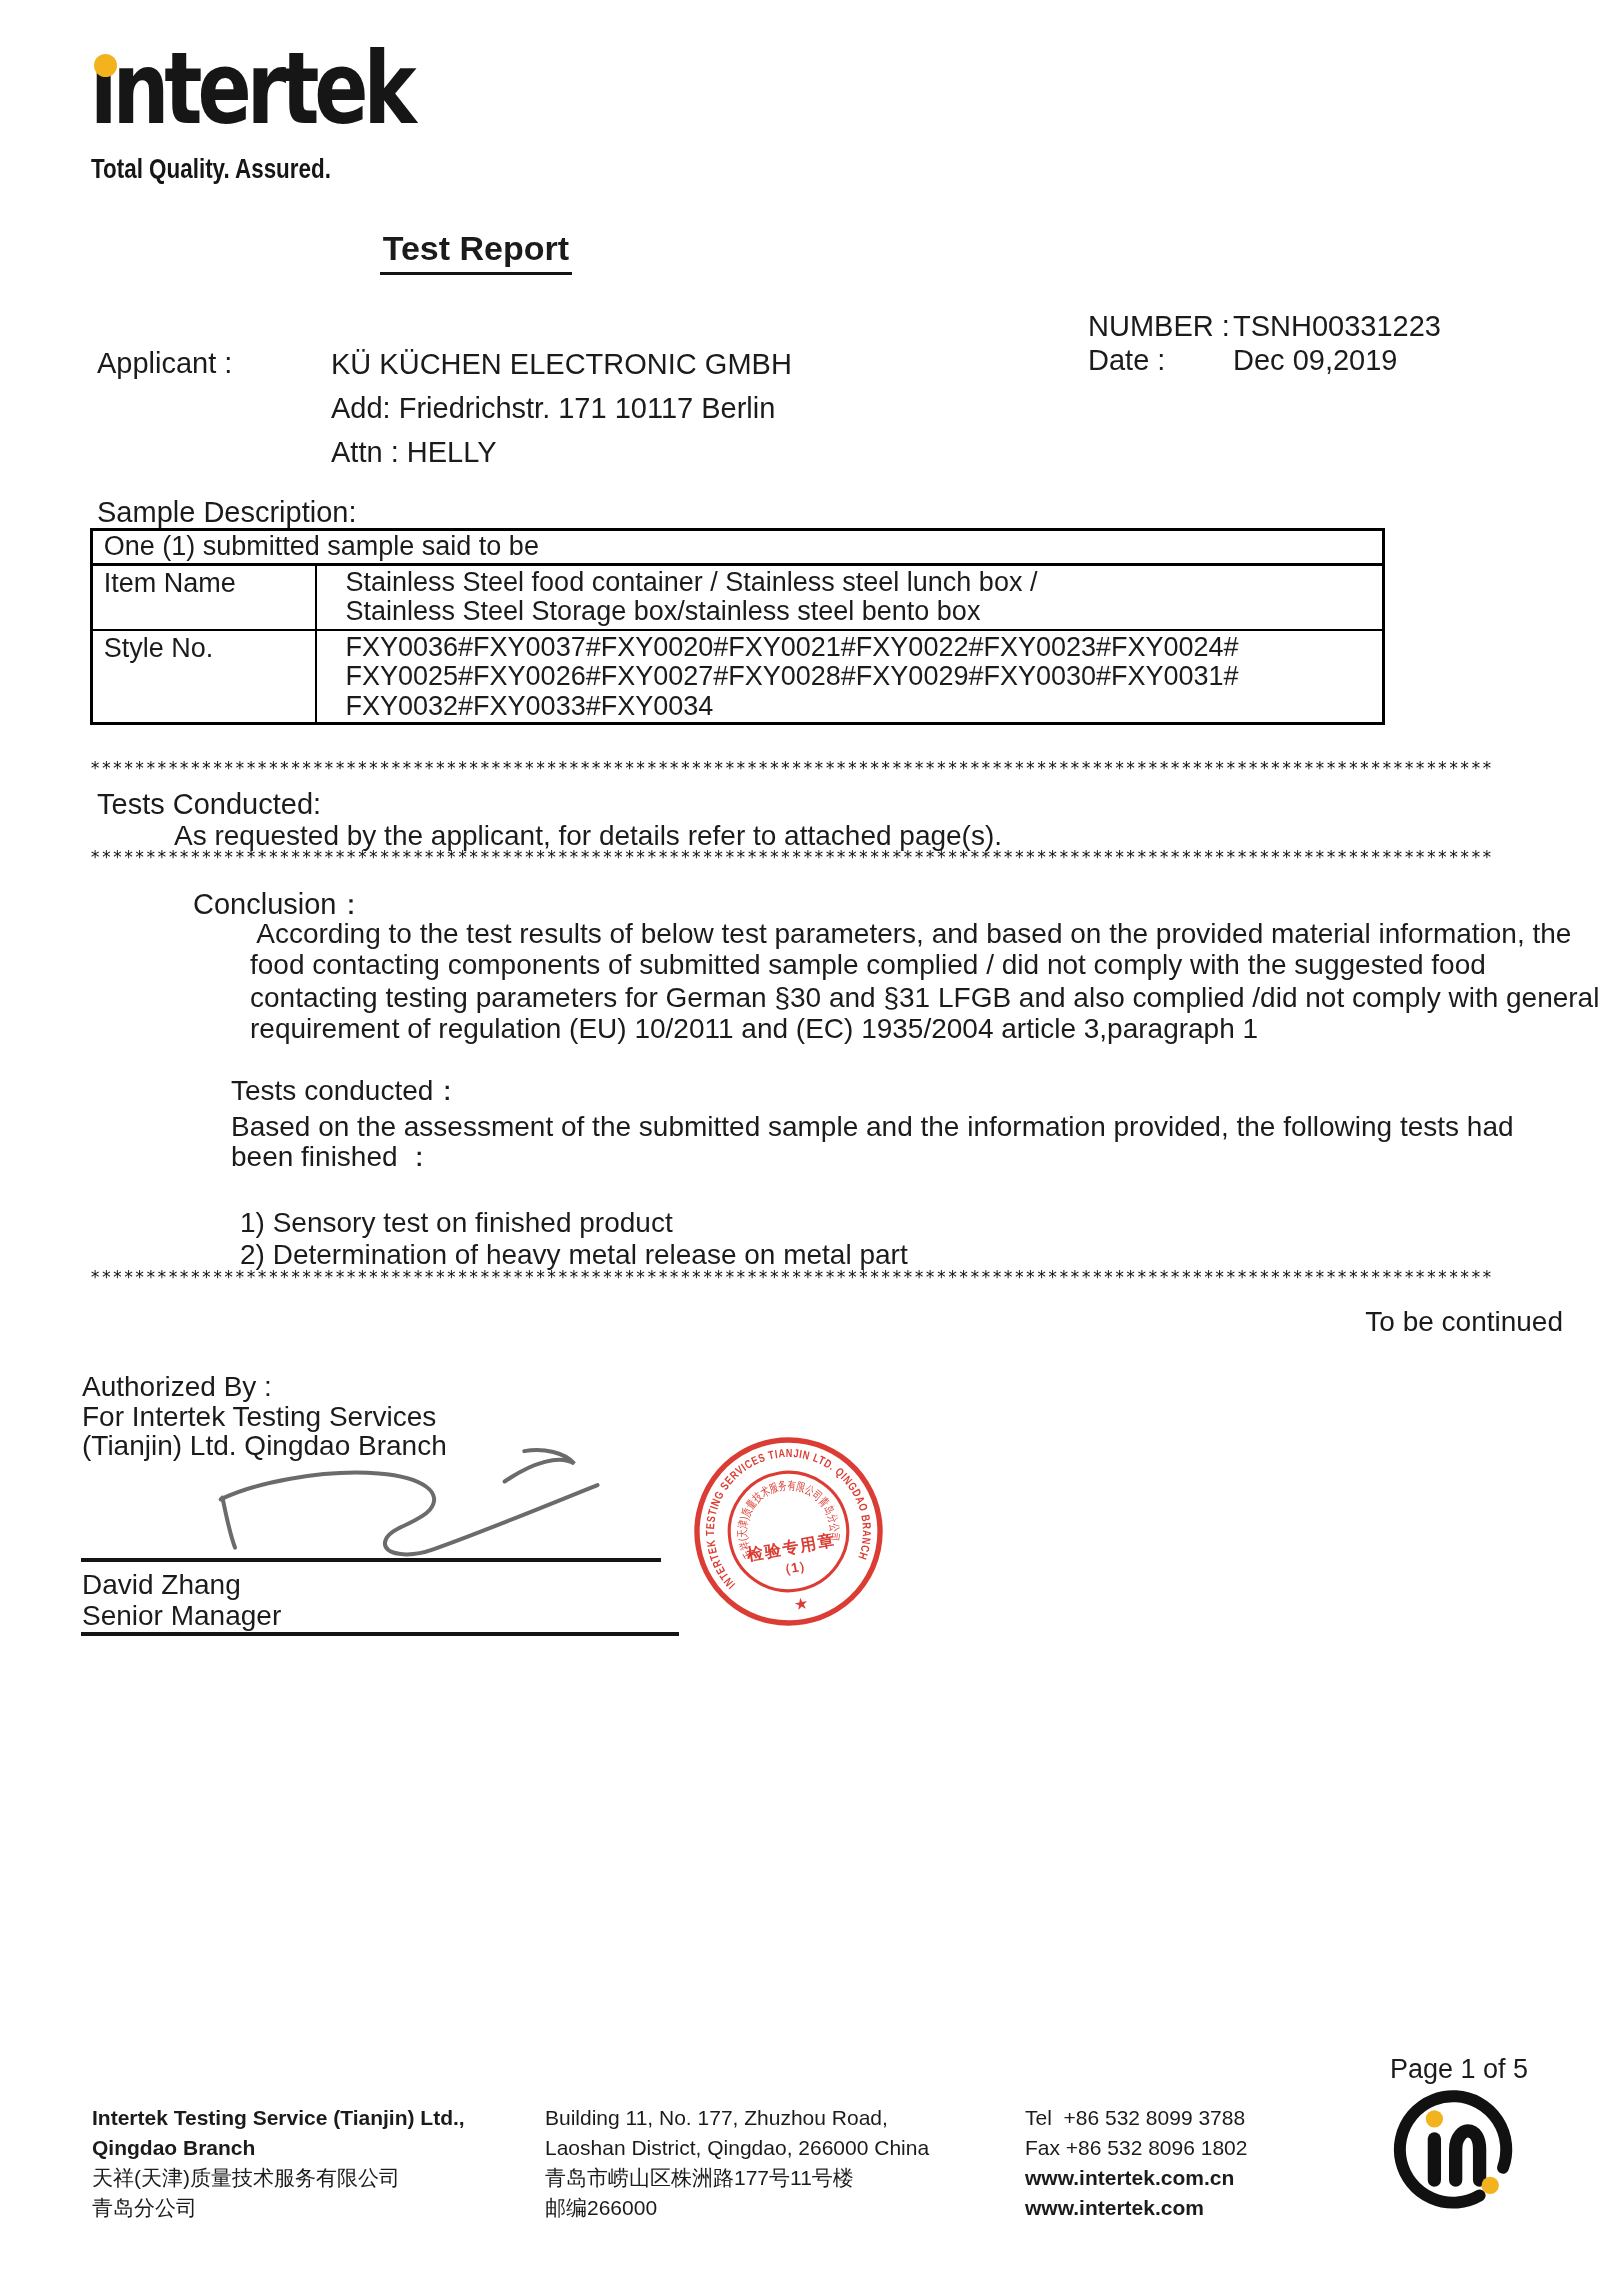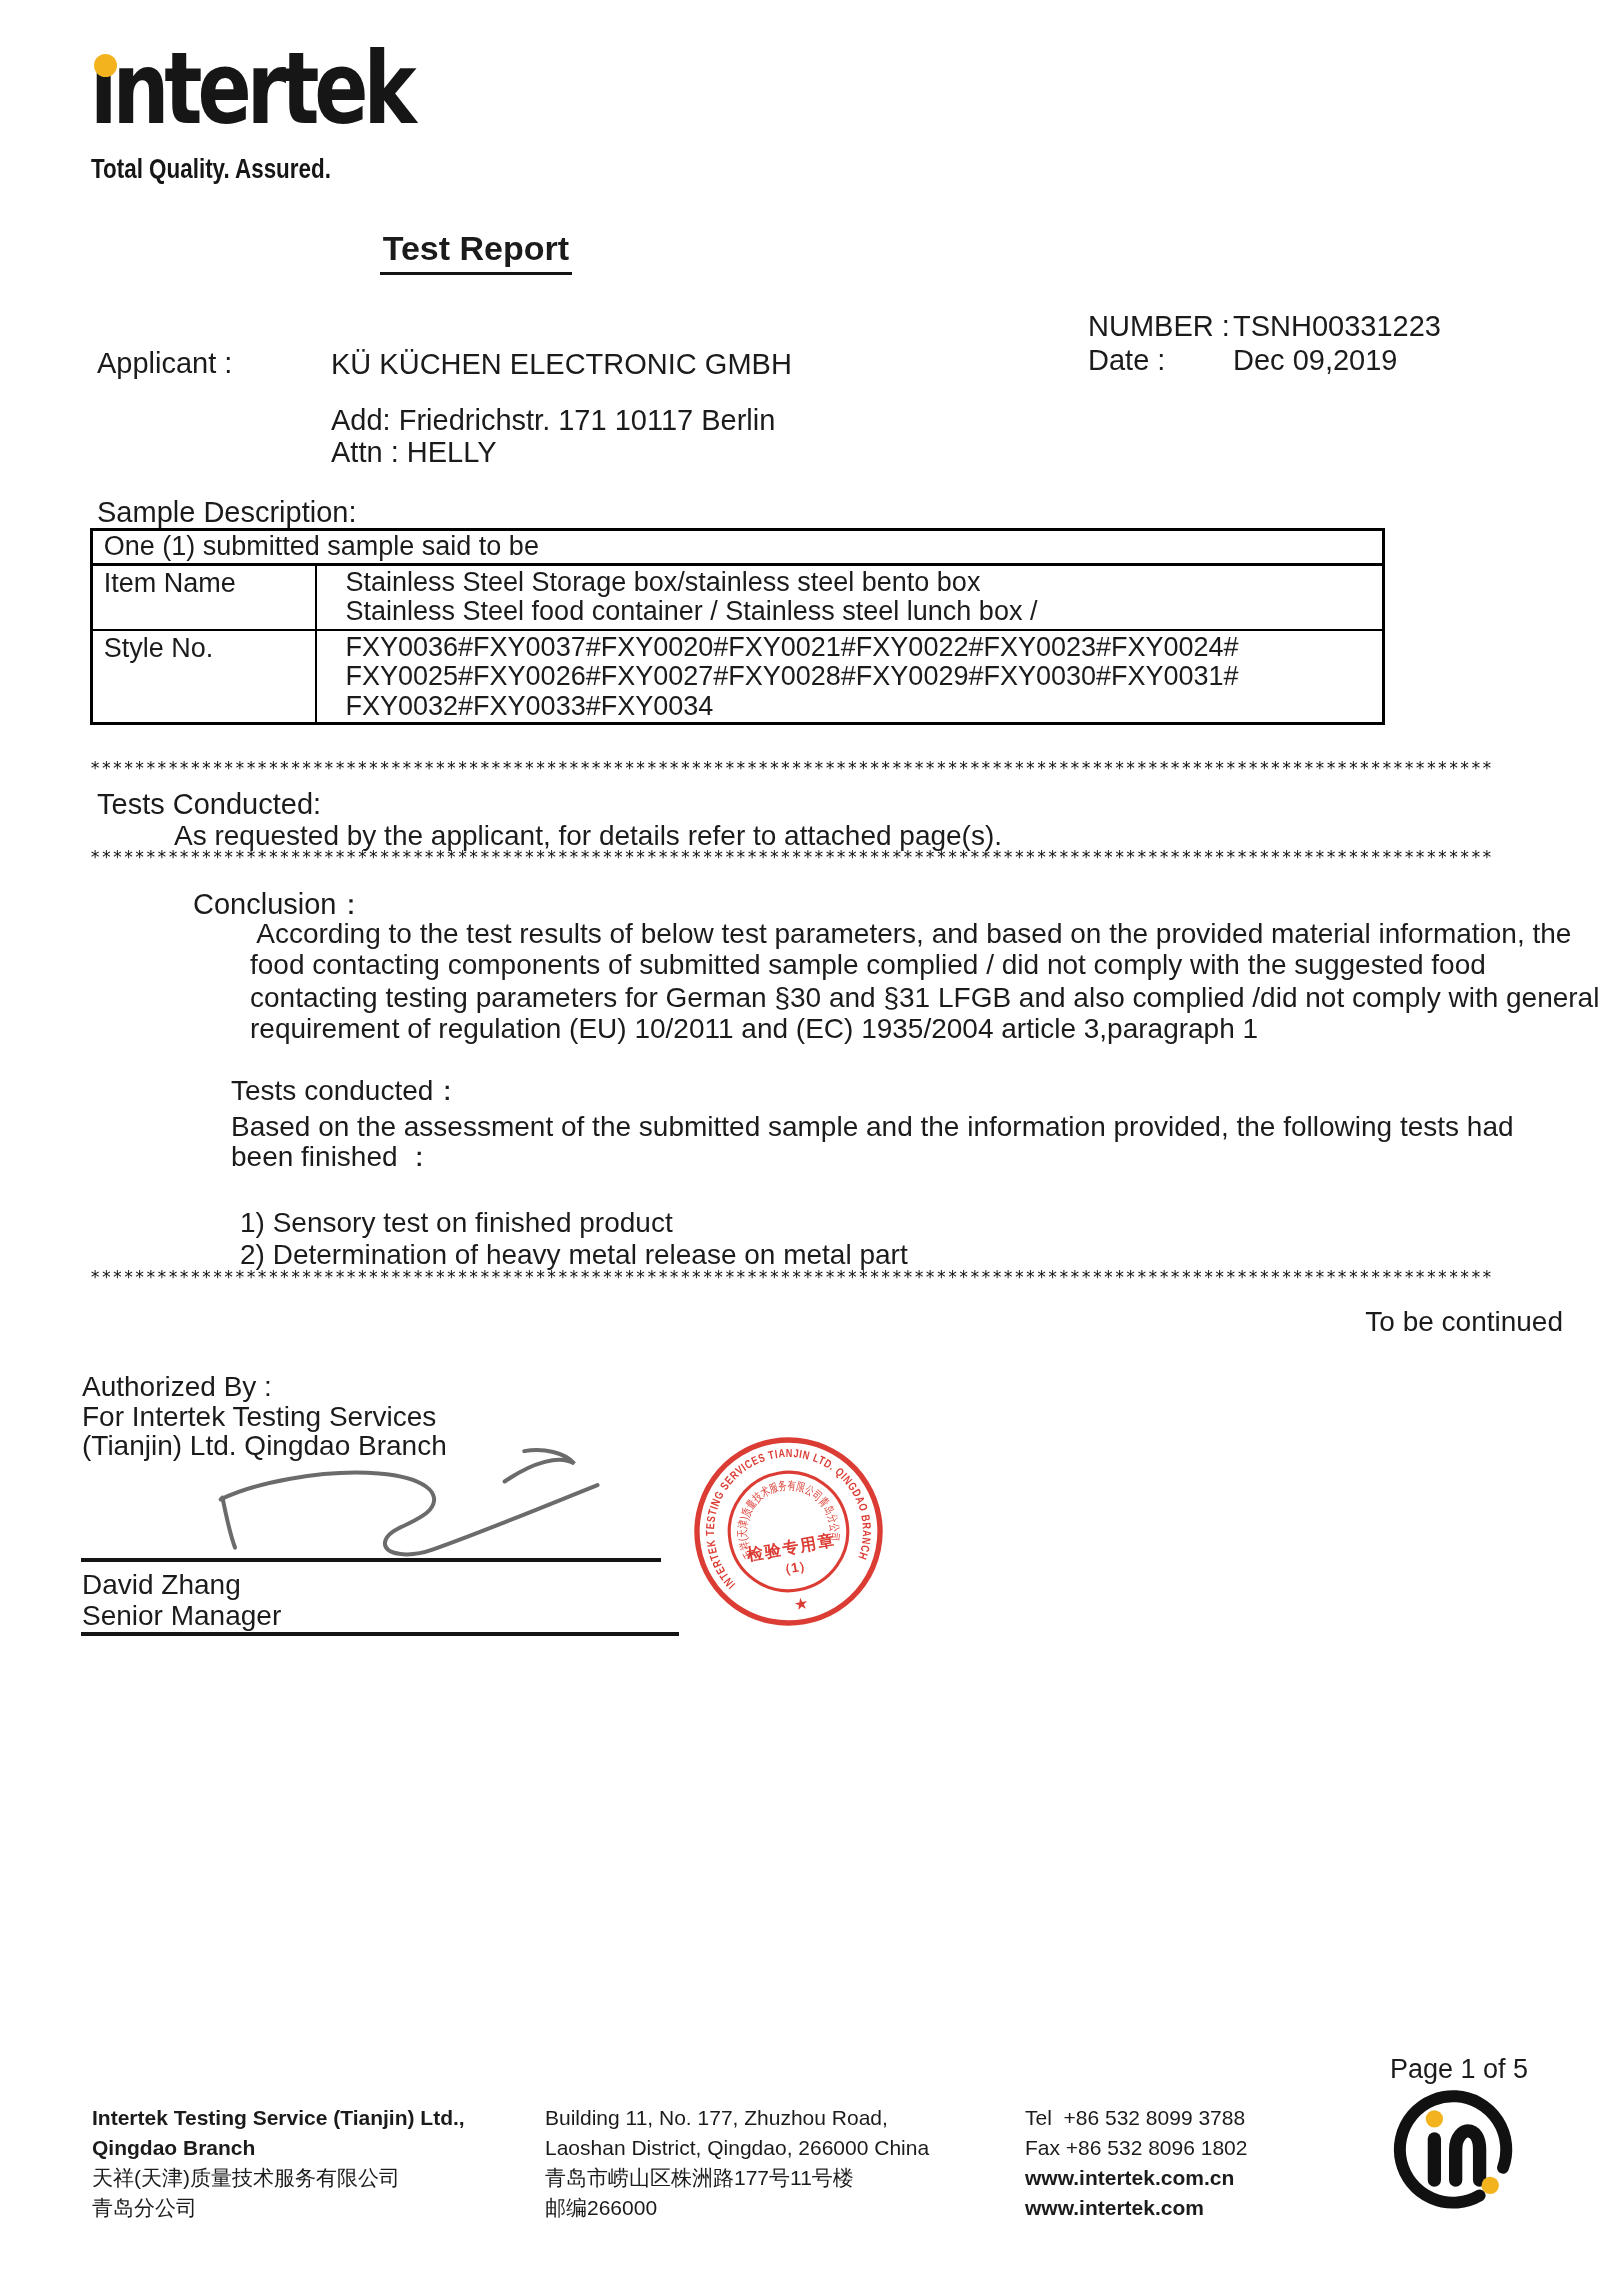--- a/index.html
+++ b/index.html
@@ -31,21 +31,21 @@
   .meta-label{font-size:29px;}
   #number-label{left:1088px;top:310px;}
   #number-value{left:1233px;top:310px;}
   #date-label{left:1088px;top:344px;}
   #date-value{left:1233px;top:344px;}
 
   
   .body-32{font-size:29px;}
   #applicant-label{left:97px;top:347px;}
   #applicant-name{left:331px;top:348px;}
-  #applicant-address{left:331px;top:392px;margin-top:12px;}
+  #applicant-address{left:331px;top:392px;}
   #applicant-attn{left:331px;top:436px;}
 
   
   #sample-label{left:97px;top:496px;}
   #sample-table{
     left:90px;top:528px;width:1295px;border:3.6px solid #000;
     font-size:27px;box-sizing:border-box;
   }
   .t-intro{height:31px;line-height:29.6px;padding:0.9px 0 0 10.7px;border-bottom:3.6px solid #000;}
   .t-row{display:flex;border-bottom:2.7px solid #000;gap:16px;}
@@ -122,22 +122,22 @@
   <div class="abs body-32" id="applicant-name">KÜ KÜCHEN ELECTRONIC GMBH</div>
   <div class="abs body-32" id="applicant-address">Add: Friedrichstr. 171 10117 Berlin</div>
   <div class="abs body-32" id="applicant-attn">Attn : HELLY</div>
 
   <div class="abs body-32" id="sample-label">Sample Description:</div>
   <div class="abs" id="sample-table">
     <div class="t-intro">One (1) submitted sample said to be</div>
     <div class="t-row" id="row-item">
       <div class="t-label">Item Name</div>
       <div class="t-value">
+        <div class="t-line">Stainless Steel food container / Stainless steel lunch box /</div>
         <div class="t-line">Stainless Steel Storage box/stainless steel bento box</div>
-        <div class="t-line">Stainless Steel food container / Stainless steel lunch box /</div>
       </div>
     </div>
     <div class="t-row" id="row-style">
       <div class="t-label">Style No.</div>
       <div class="t-value">
         <div class="t-line">FXY0036#FXY0037#FXY0020#FXY0021#FXY0022#FXY0023#FXY0024#</div>
         <div class="t-line">FXY0025#FXY0026#FXY0027#FXY0028#FXY0029#FXY0030#FXY0031#</div>
         <div class="t-line">FXY0032#FXY0033#FXY0034</div>
       </div>
     </div>

